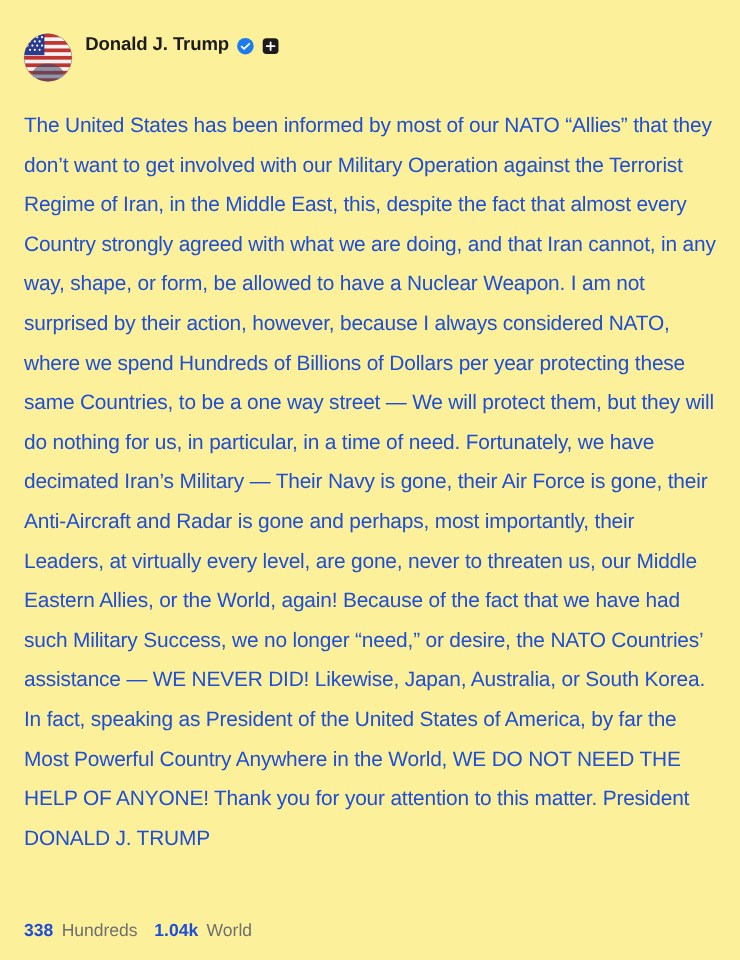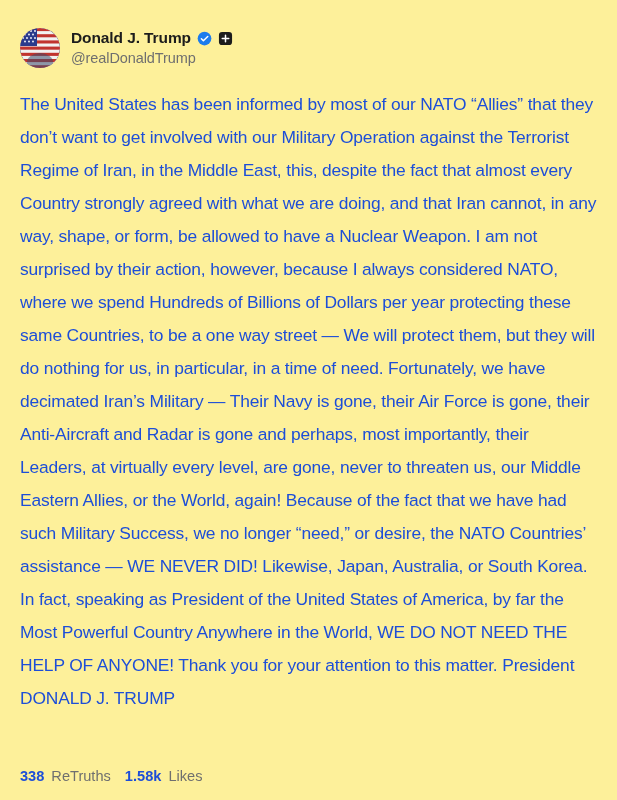--- a/index.html
+++ b/index.html
@@ -162,28 +162,27 @@
             <path d="M7 12.5l3.2 3.2L17.2 8.8" fill="none" stroke="#ffffff" stroke-width="2.4" stroke-linecap="round" stroke-linejoin="round"></path>
           </svg>
         </span>
         <span>
           <svg class="plus-badge" viewBox="0 0 24 24" aria-hidden="true">
             <rect x="1.5" y="1.5" width="21" height="21" rx="5" fill="#1c1c1c"></rect>
             <path d="M12 6.8v10.4M6.8 12h10.4" stroke="#ffffff" stroke-width="2.4" stroke-linecap="round"></path>
           </svg>
         </span>
       </div>
-      <div class="handle">@realDonaldTrump</div>
     </div>
   </div>
 
   <div class="body-text">The United States has been informed by most of our NATO “Allies” that they don’t want to get involved with our Military Operation against the Terrorist Regime of Iran, in the Middle East, this, despite the fact that almost every Country strongly agreed with what we are doing, and that Iran cannot, in any way, shape, or form, be allowed to have a Nuclear Weapon. I am not surprised by their action, however, because I always considered NATO, where we spend Hundreds of Billions of Dollars per year protecting these same Countries, to be a one way street — We will protect them, but they will do nothing for us, in particular, in a time of need. Fortunately, we have decimated Iran’s Military — Their Navy is gone, their Air Force is gone, their Anti-Aircraft and Radar is gone and perhaps, most importantly, their Leaders, at virtually every level, are gone, never to threaten us, our Middle Eastern Allies, or the World, again! Because of the fact that we have had such Military Success, we no longer “need,” or desire, the NATO Countries’ assistance — WE NEVER DID! Likewise, Japan, Australia, or South Korea. In fact, speaking as President of the United States of America, by far the Most Powerful Country Anywhere in the World, WE DO NOT NEED THE HELP OF ANYONE! Thank you for your attention to this matter. President DONALD J. TRUMP</div>
 
   <div class="footer">
     <div class="stats">
       <span class="stat-num">338</span>
-      <span class="stat-label">ReTruths</span>
-      <span class="stat-num">1.58k</span>
-      <span class="stat-label">Likes</span>
+      <span class="stat-label">Hundreds</span>
+      <span class="stat-num">1.04k</span>
+      <span class="stat-label">World</span>
     </div>
   </div>
 
 </div>
 
 </body></html>

